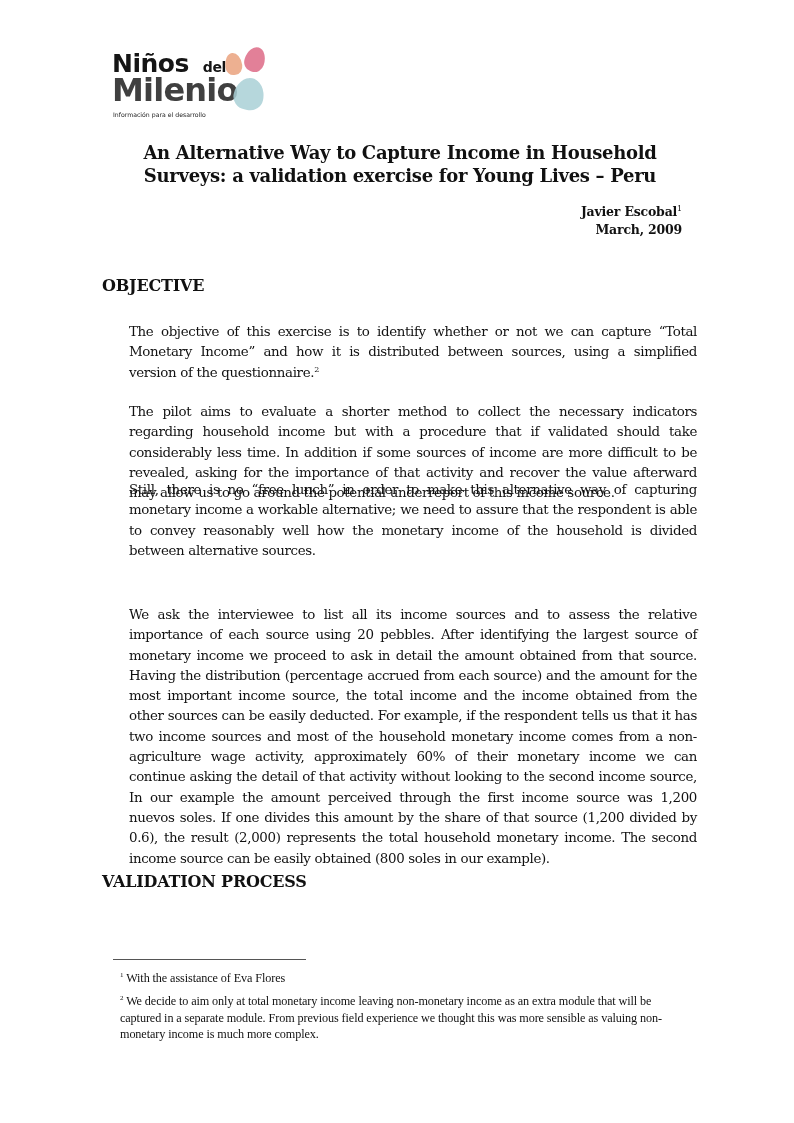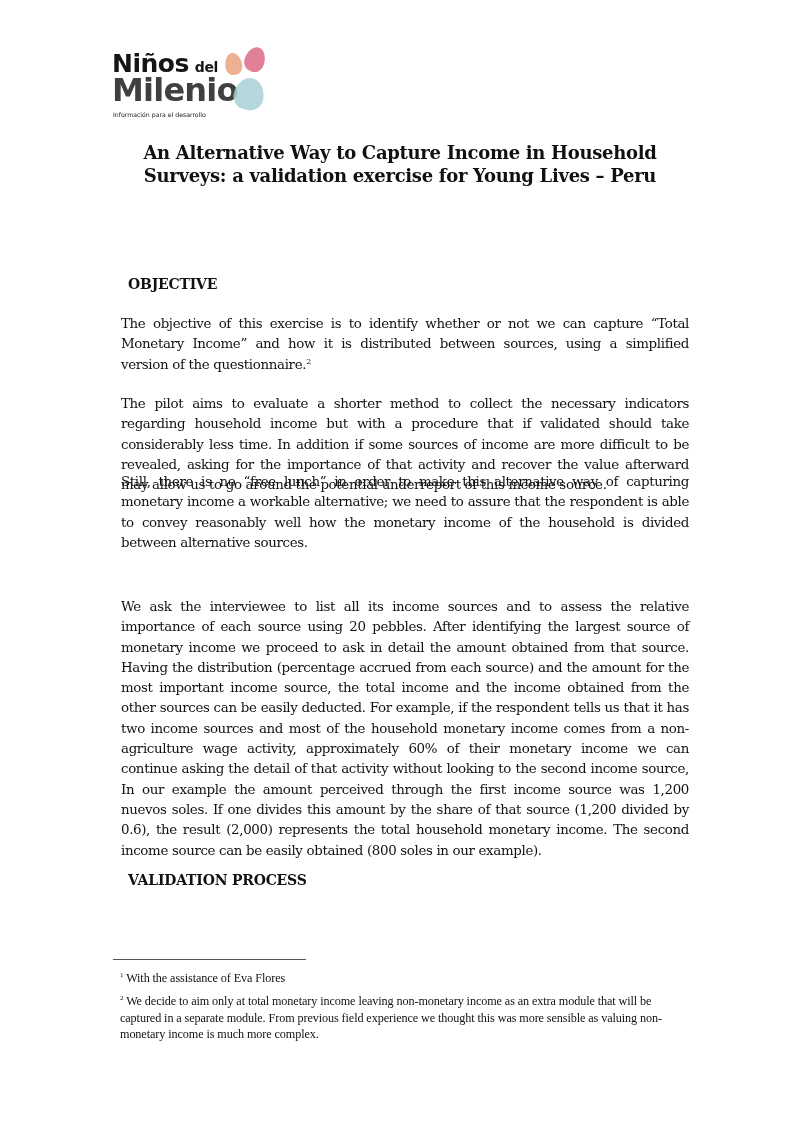--- a/index.html
+++ b/index.html
@@ -4,40 +4,40 @@
   <style>
     html, body { margin: 0; padding: 0; background: #ffffff; }
     body { width: 794px; height: 1123px; position: relative; overflow: hidden;
       font-family: "DejaVu Serif", "Liberation Serif", serif; color: #111; }
     .page { position: absolute; left: 0; top: 0; width: 794px; height: 1123px; }
 
     
     .logo { position: absolute; left: 112px; top: 45px; width: 165px; height: 80px; }
     .logo-word1 { position: absolute; left: 0; top: 6px; font-family: "DejaVu Sans", "Liberation Sans", sans-serif;
       font-weight: bold; font-size: 25px; letter-spacing: -0.5px; color: #151515; line-height: 25px; }
-    .logo-del { font-size: 14px; font-weight: bold; margin-left: 6px; }
+    .logo-del { font-size: 14px; font-weight: bold; margin-left: 14px; }
     .logo-word2 { position: absolute; left: 0; top: 31px; font-family: "DejaVu Sans", "Liberation Sans", sans-serif;
       font-weight: bold; font-size: 32px; letter-spacing: -0.8px; color: #404040; line-height: 28px; }
     .logo-tag { position: absolute; left: 1px; top: 66px; font-family: "DejaVu Sans", "Liberation Sans", sans-serif;
       font-size: 6.2px; color: #222; white-space: nowrap; }
     .fp { position: absolute; border-radius: 50% 50% 45% 45% / 60% 60% 40% 40%; opacity: 0.85; }
     .fp1 { left: 113px; top: 8px; width: 17px; height: 22px; background: #eaa27e; transform: rotate(-8deg); }
     .fp2 { left: 133px; top: 2px; width: 20px; height: 25px; background: #dd6a86; transform: rotate(18deg); }
     .fp3 { left: 122px; top: 33px; width: 30px; height: 32px; background: #a9d0d6; transform: rotate(12deg); }
 
     
     .title { position: absolute; left: 100px; top: 141px; width: 600px; text-align: center;
       font-family: "DejaVu Serif", serif; font-weight: bold; font-size: 18px; line-height: 23px; letter-spacing: -0.3px; }
     .author { position: absolute; right: 112px; top: 203px; text-align: right; font-weight: bold;
       font-size: 12.5px; line-height: 18px; letter-spacing: -0.2px; }
     sup, .sup { font-size: 8px; vertical-align: super; line-height: 0; font-weight: normal; }
 
-    .h2 { position: absolute; left: 128px; font-weight: bold; font-size: 14px; letter-spacing: -0.2px; }
+    .h2 { position: absolute; left: 102px; font-weight: bold; font-size: 16px; letter-spacing: -0.2px; }
     .para { position: absolute; left: 113px; width: 568px; font-size: 13.4px; line-height: 20.3px;
-      text-align: justify; letter-spacing: -0.35px; margin: 8px; }
+      text-align: justify; letter-spacing: -0.35px; margin: 16px; }
 
     .fn-rule { position: absolute; left: 113px; top: 959px; width: 193px; height: 1px; background: #555; }
     .footnotes { position: absolute; left: 113px; top: 963px; width: 575px;
       font-family: "Liberation Serif", "DejaVu Serif", serif; font-size: 12.2px; line-height: 16.3px; letter-spacing: -0.1px; }
     .fn { margin: 7px; }
     .fn .sup { font-size: 7px; }
   </style>
 </head>
 <body>
 
@@ -47,20 +47,24 @@
     <div class="logo-word1"><span>Niños</span><span class="logo-del">del</span></div>
     <div class="logo-word2">Milenio</div>
     <div class="logo-tag">Información para el desarrollo</div>
     <div class="fp fp1"></div>
     <div class="fp fp2"></div>
     <div class="fp fp3"></div>
   </div>
 
   <div class="title">An Alternative Way to Capture Income in Household Surveys: a validation exercise for Young Lives – Peru</div>
 
+  <div class="author">
+    <div><span>Javier Escobal</span><span class="sup">1</span></div>
+    <div>March, 2009</div>
+  </div>
 
   <div class="h2" style="top:276px;">OBJECTIVE</div>
 
   <p class="para" style="top:306px;"><span>The objective of this exercise is to identify whether or not we can capture “Total Monetary Income” and how it is distributed between sources, using a simplified version of the questionnaire.</span><span class="sup">2</span></p>
 
   <p class="para" style="top:386px;">The pilot aims to evaluate a shorter method to collect the necessary indicators regarding household income but with a procedure that if validated should take considerably less time. In addition if some sources of income are more difficult to be revealed, asking for the importance of that activity and recover the value afterward may allow us to go around the potential underreport of this income source.</p>
 
   <p class="para" style="top:464px;">Still, there is no “free lunch” in order to make this alternative way of capturing monetary income a workable alternative; we need to assure that the respondent is able to convey reasonably well how the monetary income of the household is divided between alternative sources.</p>
 
   <p class="para" style="top:589px;">We ask the interviewee to list all its income sources and to assess the relative importance of each source using 20 pebbles. After identifying the largest source of monetary income we proceed to ask in detail the amount obtained from that source. Having the distribution (percentage accrued from each source) and the amount for the most important income source, the total income and the income obtained from the other sources can be easily deducted.  For example, if the respondent tells us that it has two income sources and most of the household monetary income comes from a non-agriculture wage activity, approximately 60% of their monetary income we can continue asking the detail of that activity without looking to the second income source, In our example the amount perceived through the first income source was 1,200 nuevos soles. If one divides this amount by the share of that source (1,200 divided by 0.6), the result (2,000) represents the total household monetary income. The second income source can be easily obtained (800 soles in our example).</p>

